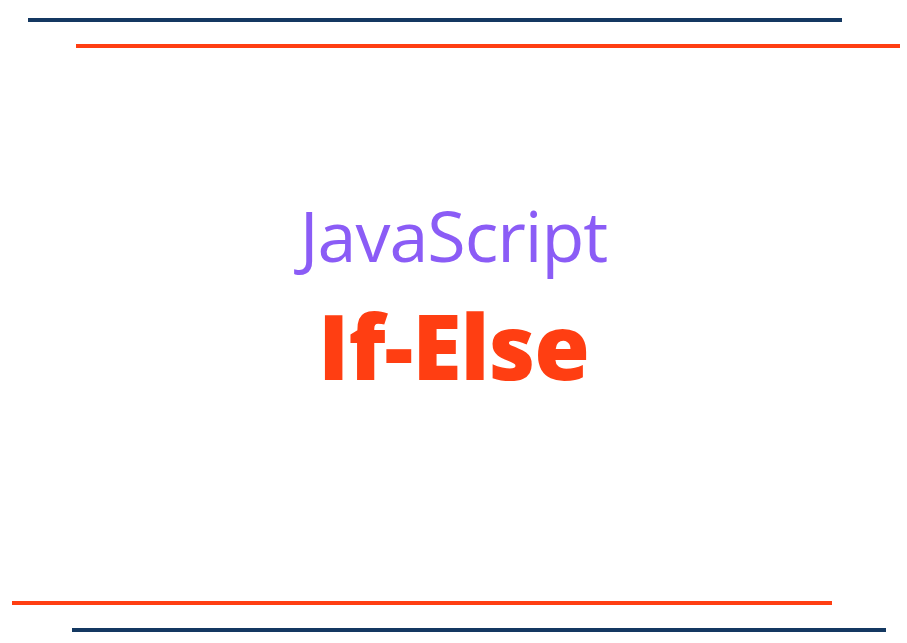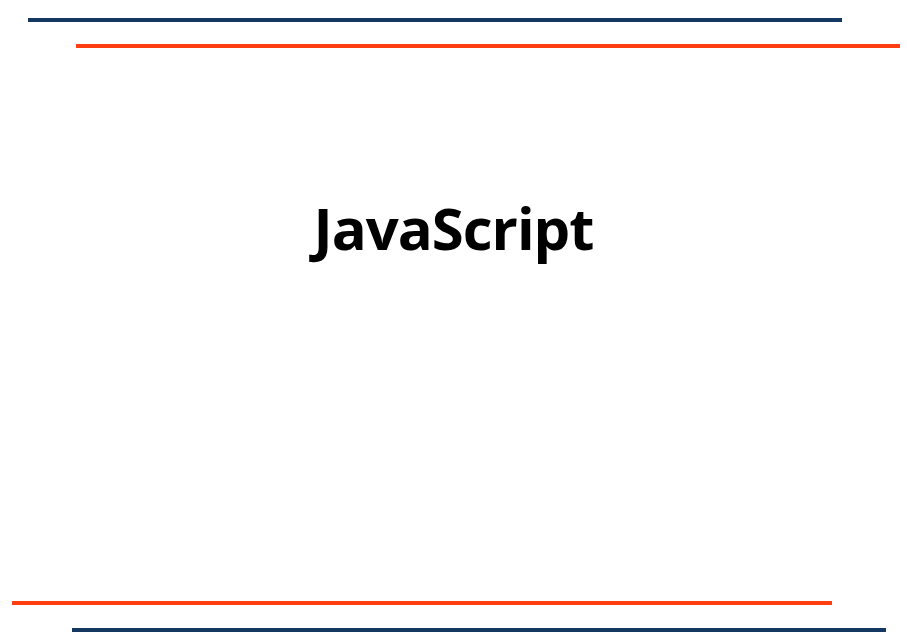--- a/index.html
+++ b/index.html
@@ -32,23 +32,23 @@
       background: #ff3e12;
     }
     .title-container {
       position: absolute;
       top: 195px;
       left: 0;
       width: 100%;
       text-align: center;
     }
     .title-line1 {
-      font-size: 58px;
-      font-weight: 700;
-      color: #000000;
+      font-size: 70px;
+      font-weight: 400;
+      color: #8b5cf6;
       line-height: 1.15;
       letter-spacing: -1px;
     }
     .title-line2 {
       font-size: 90px;
       font-weight: 800;
       color: #ff3e12;
       line-height: 1.15;
       letter-spacing: -1px;
       margin-top: 18px;
@@ -71,16 +71,17 @@
     }
   </style>
 </head>
 <body>
 
 <div class="line-blue-top"></div>
 <div class="line-orange-top"></div>
 
 <div class="title-container">
   <div class="title-line1">JavaScript</div>
+  <div class="title-line2">If-Else</div>
 </div>
 
 <div class="line-orange-bottom"></div>
 <div class="line-blue-bottom"></div>
 
 </body></html>

